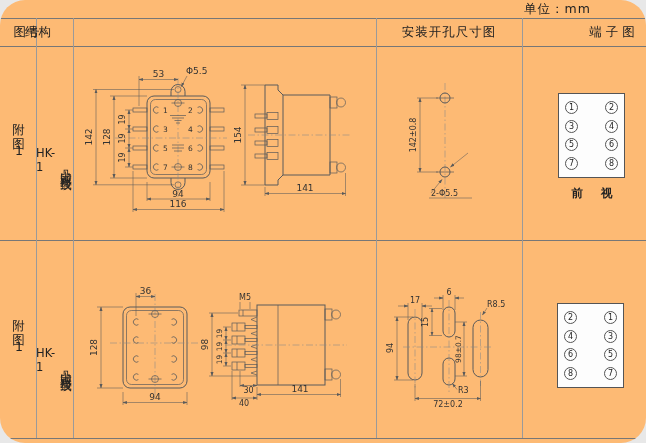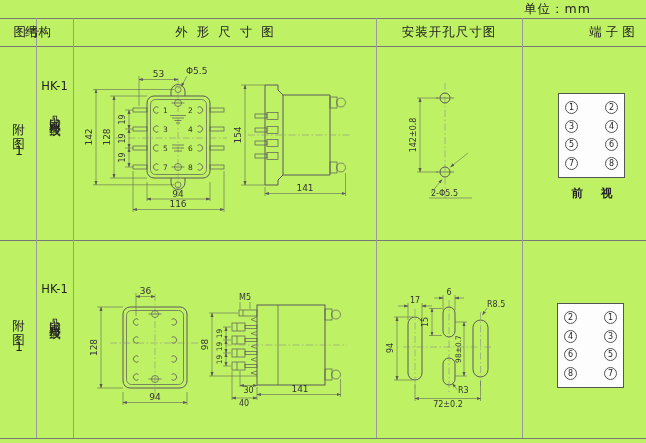--- a/index.html
+++ b/index.html
@@ -1,28 +1,28 @@
 <!DOCTYPE html>
 <html><head>
 <meta charset="utf-8">
 <style>
   html,body{margin:0;padding:0;background:#e8e8e8;}
-  .page{position:relative;width:646px;height:443px;background:#bef264;
-        font-family:"DejaVu Sans","Liberation Sans",sans-serif;color:#333;overflow:hidden;}
+  .page{position:relative;width:646px;height:443px;background:#fdba74;
+        font-family:"DejaVu Sans","Liberation Sans",sans-serif;color:#333;overflow:hidden;border-radius:25px;}
   .hline{position:absolute;left:0;width:646px;height:1px;background:#777;}
   .vline{position:absolute;top:18px;height:420px;width:1px;background:#9a9a9a;}
   .unit{position:absolute;top:1px;left:524px;font-size:12.5px;color:#222;letter-spacing:1px;}
   .hcell{position:absolute;top:19px;height:27px;display:flex;align-items:center;justify-content:center;
          font-size:12.5px;color:#222;}
   .ls9{letter-spacing:9px;text-indent:9px;}
   .ls4{letter-spacing:4px;text-indent:4px;padding-left:28px;}
   .ls1{letter-spacing:1px;}
   .figcell{position:absolute;display:flex;align-items:center;justify-content:center;}
   .vnum{writing-mode:vertical-rl;text-orientation:upright;letter-spacing:15px;font-size:12.5px;color:#222;}
-  .structcell{position:absolute;display:flex;flex-direction:column;align-items:center;box-sizing:border-box;text-align:right;}
+  .structcell{position:absolute;display:flex;flex-direction:row;align-items:center;box-sizing:border-box;}
   .model{font-size:11.5px;color:#222;}
   .vdesc{writing-mode:vertical-rl;text-orientation:upright;letter-spacing:2px;font-size:11.5px;color:#222;margin-top:13px;}
   .tbox{position:absolute;border:1px solid #555;display:flex;justify-content:space-between;
         padding:7px 6px;box-sizing:border-box;background:#fdfdfd;}
   .tcol{display:flex;flex-direction:column;justify-content:space-between;}
   .tc{width:13px;height:13px;border:1px solid #555;border-radius:50%;font-size:8px;line-height:12px;
       text-align:center;box-sizing:border-box;color:#222;}
   .tcap{position:absolute;text-align:center;font-size:11.5px;letter-spacing:7px;text-indent:7px;color:#222;font-weight:bold;}
   svg.draw{position:absolute;overflow:visible;}
   svg text{font-family:"DejaVu Sans","Liberation Sans",sans-serif;fill:#333;}
@@ -60,21 +60,20 @@
   <div class="hline" style="top:46px"></div>
   <div class="hline" style="top:240px"></div>
   <div class="hline" style="top:438px"></div>
   <div class="vline" style="left:36px"></div>
   <div class="vline" style="left:73px"></div>
   <div class="vline" style="left:376px"></div>
   <div class="vline" style="left:522px"></div>
 
   <div class="hcell ls1" style="left:9px;width:36px">图号</div>
   <div class="hcell ls1" style="left:20px;width:37px">结构</div>
-  <div class="hcell ls9" style="left:73px;width:303px">外形尺寸图</div>
   <div class="hcell ls1" style="left:376px;width:146px">安装开孔尺寸图</div>
   <div class="hcell ls4" style="left:522px;width:124px">端子图</div>
 
   <div class="figcell" style="left:0;top:46px;width:36px;height:194px">
     <span class="vnum">附图1</span>
   </div>
   <div class="structcell" style="left:36px;top:46px;width:37px;height:194px;padding-top:33px">
     <span class="model">HK-1</span>
     <span class="vdesc">凸出式前接线</span>
   </div>

